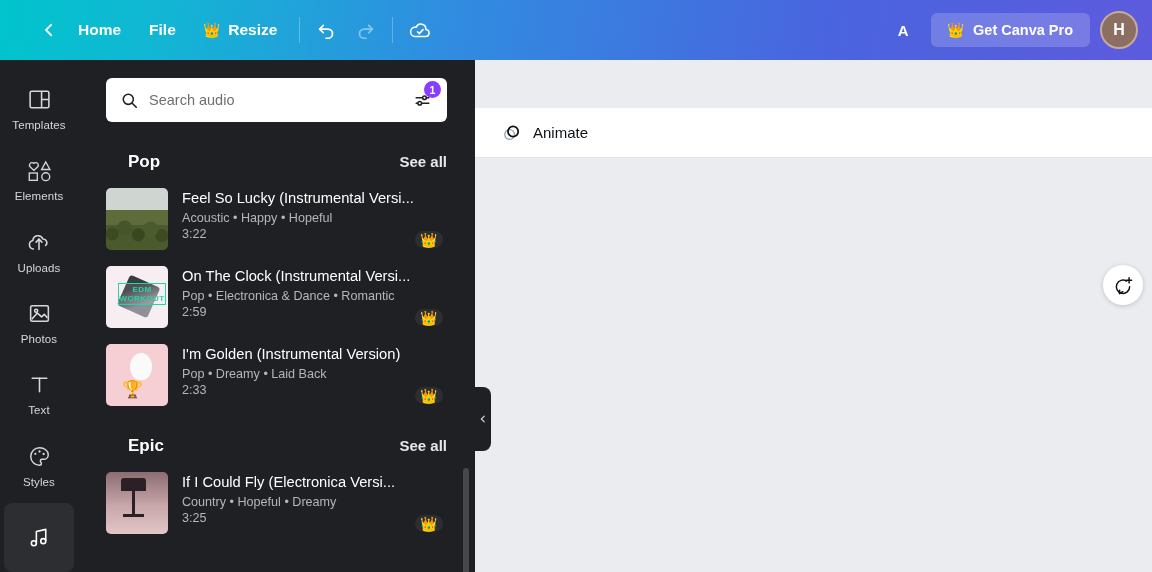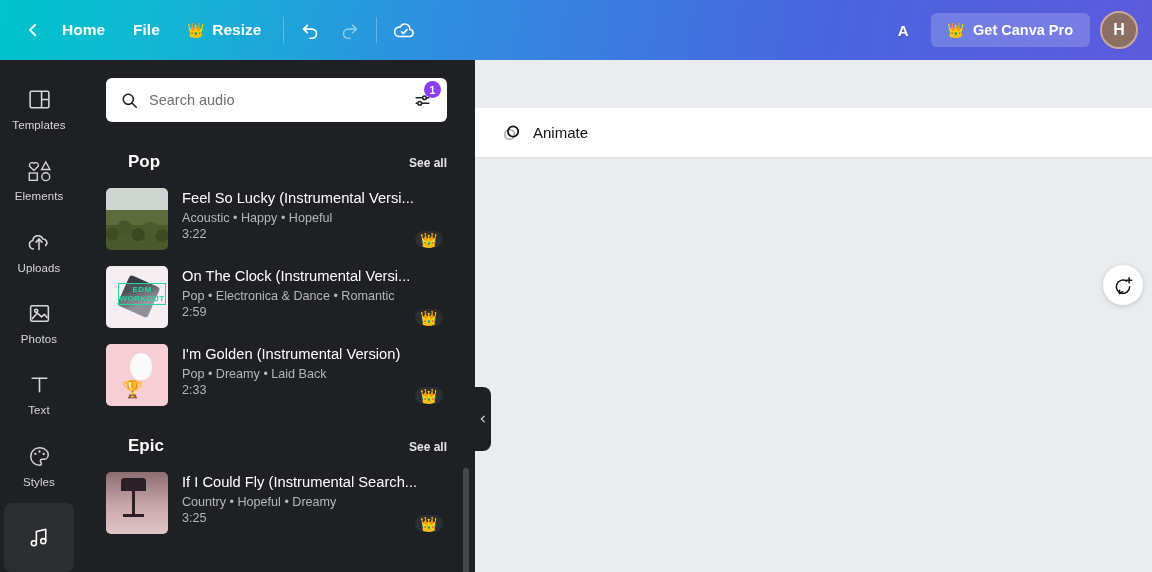--- a/index.html
+++ b/index.html
@@ -11,21 +11,21 @@
   }
   .app { position: relative; width: 1152px; height: 572px; display: flex; flex-direction: column; }
 
   
   .topbar {
     height: 60px; flex: 0 0 60px;
     background: linear-gradient(100deg, #00c4cc 0%, #12b6d4 14%, #2f8ee0 38%, #4a64df 72%, #5d5bdd 100%);
     display: flex; align-items: center;
     color: #fff; position: relative; z-index: 30;
   }
-  .tb-left { display: flex; align-items: center; gap: 0px; padding-left: 18px; }
+  .tb-left { display: flex; align-items: center; gap: 0px; padding-left: 34px; }
   .tb-back {
     width: 30px; height: 30px; display: flex; align-items: center; justify-content: center;
     cursor: pointer; opacity: .95;
   }
   .tb-item {
     font-size: 15.5px; font-weight: 700; color: #fff;
     padding: 6px 14px; border-radius: 6px; cursor: pointer;
     display: flex; align-items: center; gap: 7px; white-space: nowrap;
   }
   .crown { font-size: 14px; line-height: 1; filter: saturate(1.3); }
@@ -97,21 +97,21 @@
 
   .panel-scroll {
     flex: 1 1 auto; overflow: hidden; position: relative;
     padding: 0 28px 0 28px;
   }
   .sec-head {
     display: flex; align-items: baseline; justify-content: space-between;
     margin-top: 22px; margin-bottom: 8px;
   }
   .sec-title { font-size: 17px; font-weight: 700; color: #fff; margin-left: 22px; }
-  .see-all { font-size: 12px; font-weight: 700; color: #e6e7e9; cursor: pointer; }
+  .see-all { font-size: 15px; font-weight: 700; color: #e6e7e9; cursor: pointer; }
 
   .track { display: flex; gap: 14px; padding: 8px 0; cursor: pointer; position: relative; align-items: flex-start; }
   .thumb {
     width: 62px; height: 62px; flex: 0 0 62px; border-radius: 5px;
     overflow: hidden; position: relative;
   }
   .track-meta { flex: 1 1 auto; min-width: 0; padding-top: 1px; }
   .track-title {
     font-size: 14.7px; color: #fff; white-space: nowrap;
     overflow: hidden; text-overflow: ellipsis; line-height: 1.25;
@@ -399,21 +399,21 @@
         <div class="sec-head">
           <span class="sec-title">Epic</span>
           <span class="see-all">See all</span>
         </div>
 
         <div class="track">
           <div class="thumb art-fly">
             <div class="tower"></div>
           </div>
           <div class="track-meta">
-            <div class="track-title">If I Could Fly (Instrumental Search...</div>
+            <div class="track-title">If I Could Fly (Electronica Versi...</div>
             <div class="track-tags">Country • Hopeful • Dreamy</div>
             <div class="track-dur">3:25</div>
           </div>
           <div class="pro-pill">
             <span class="crown">👑</span>
           </div>
         </div>
 
         <div class="panel-scrollbar">
           <div class="panel-scrollthumb"></div>

